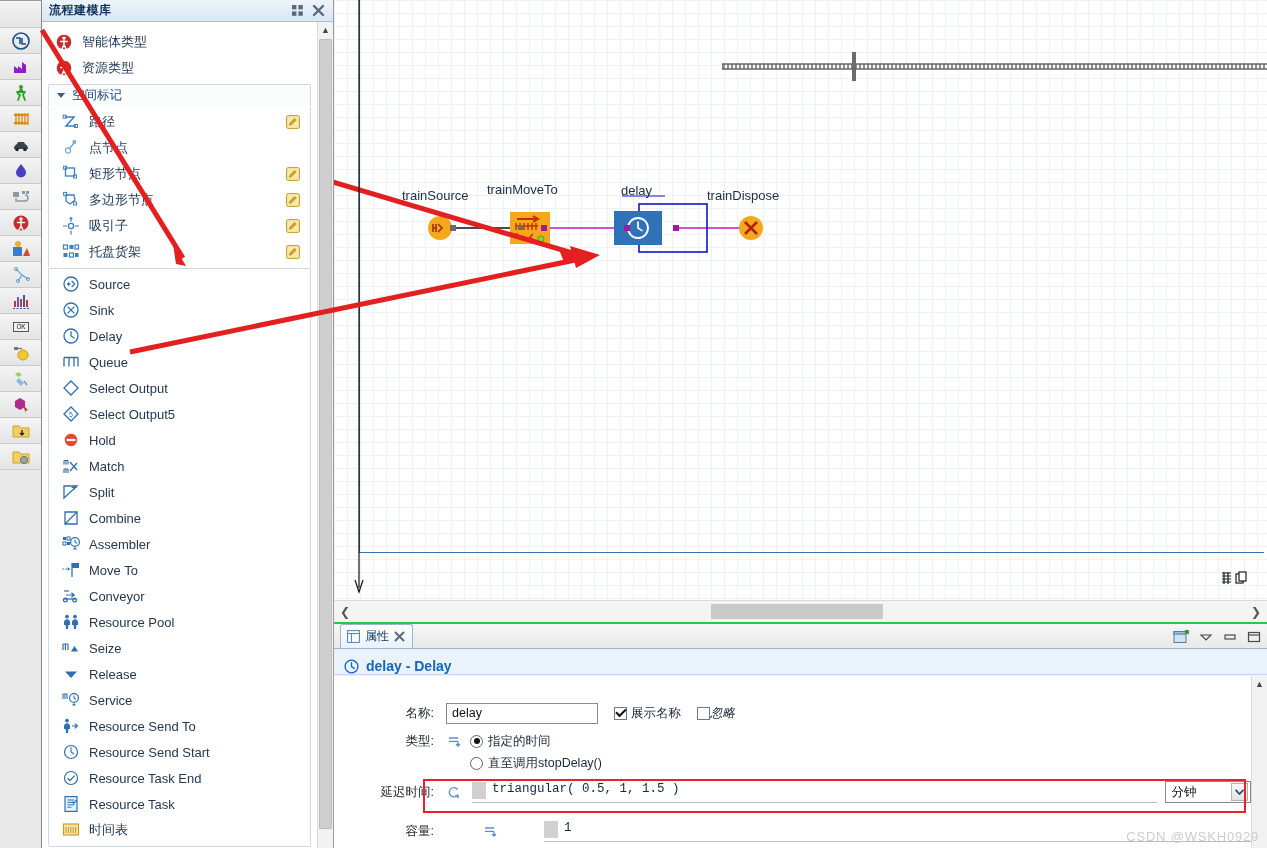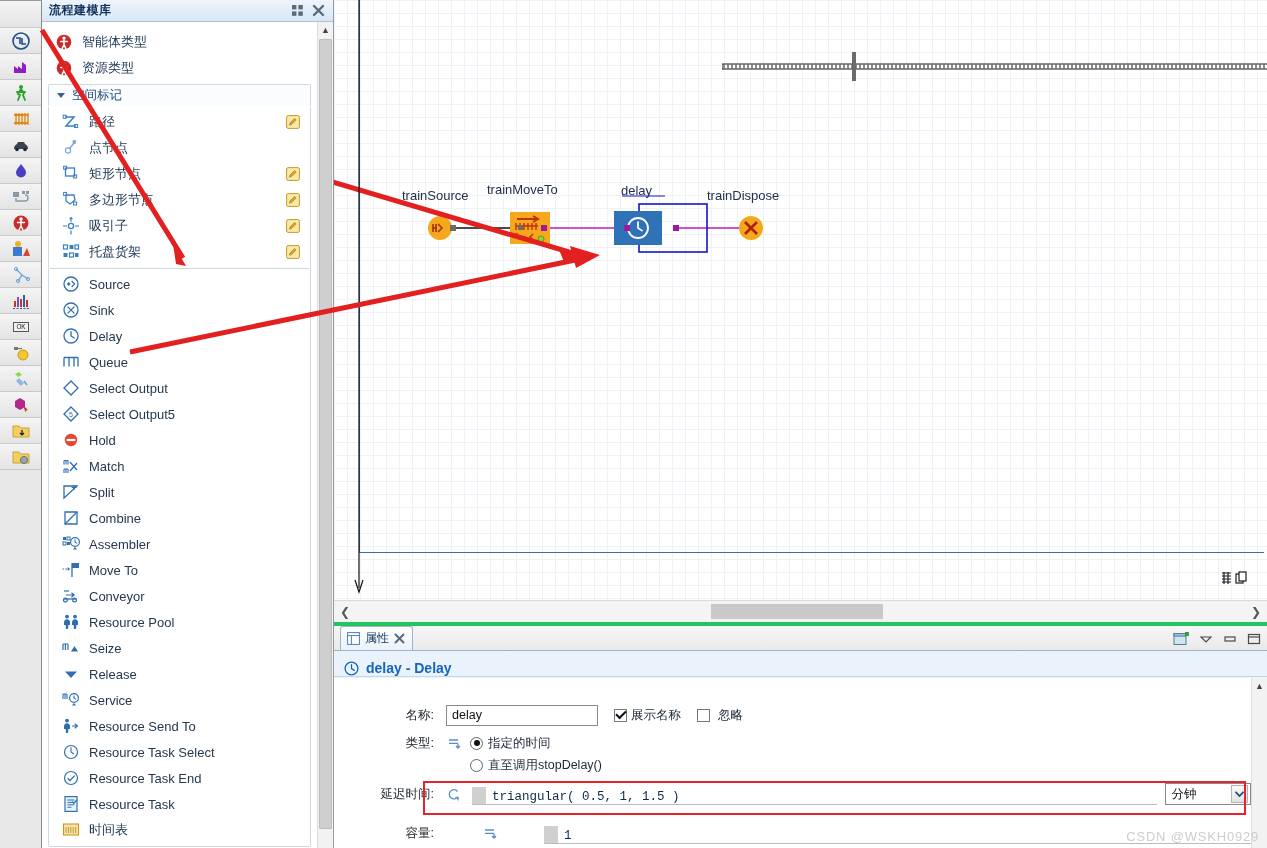--- a/index.html
+++ b/index.html
@@ -164,21 +164,21 @@
   #hscroll .trough { flex: 1; height: 22px; position: relative; }
   #hscroll .thumb {
     position:absolute; left: 355px; top: 3px; width: 172px; height: 15px;
     background: #c9c9c9; cursor: pointer;
   }
 
   
   #props {
     position: absolute; left: 334px; top: 622px; width: 933px; height: 226px;
     background: #f3f3f3;
-    border-top: 4px solid #22c55e;
+    border-top: 2px solid #22c55e;
   }
   #props-tabbar {
     height: 25px; position: relative;
     background: linear-gradient(to bottom,#f6f6f6,#e9e9e9);
     border-bottom: 1px solid #9cb4cc;
     display:flex; align-items: flex-end;
   }
   #props-tab {
     height: 24px; margin-left: 6px;
     background: linear-gradient(to bottom,#ffffff,#eaf1f9);
@@ -231,21 +231,21 @@
   }
   .radio {
     width: 13px; height: 13px; border: 1px solid #5b6670; border-radius: 50%;
     background: #fff; display:inline-flex; align-items:center; justify-content:center;
     flex: 0 0 13px;
   }
   .radio.on::after { content:""; width:6px;height:6px;border-radius:50%;background:#111; }
   .grayswatch { width: 14px; height: 17px; background: #d0d0d0; flex:0 0 14px; }
   .exprfield {
     height: 21px; border: none; border-bottom: 1px solid #bcbcbc;
-    display:flex; align-items:flex-end; gap: 6px;
+    display:flex; align-items:flex-start; gap: 6px;
     font-family: "Liberation Mono", monospace; font-size: 12.5px; color:#0d2a4a;
   }
   .redbox {
     position: absolute; border: 2.5px solid #e8222a;
     pointer-events: none;
   }
   .combo {
     height: 22px; border: 1px solid #8a8a8a; background: #fff;
     display:flex; align-items:center; justify-content: space-between;
     padding: 0 2px 0 6px; font-size: 12.5px; color: #111; cursor:pointer;
@@ -685,21 +685,21 @@
               <path d="M11 10h5M13.8 7.8L16.4 10l-2.6 2.2" stroke="#2f6fb0" stroke-width="1.2" fill="none"></path>
             </svg>
             <span class="lbl">Resource Send To</span>
           </div>
 
           <div class="lib-row">
             <svg class="ic" viewBox="0 0 20 20">
               <circle cx="10" cy="10" r="6.5" fill="none" stroke="#2f6fb0" stroke-width="1.2"></circle>
               <path d="M10 5.2V10l3 2" stroke="#2f6fb0" stroke-width="1.1" fill="none"></path>
             </svg>
-            <span class="lbl">Resource Task Select</span>
+            <span class="lbl">Resource Send Start</span>
           </div>
 
           <div class="lib-row">
             <svg class="ic" viewBox="0 0 20 20">
               <circle cx="10" cy="10" r="6.5" fill="none" stroke="#2f6fb0" stroke-width="1.2"></circle>
               <path d="M6.6 10.2l2.4 2.4 4.6-5" stroke="#2f6fb0" stroke-width="1.4" fill="none"></path>
             </svg>
             <span class="lbl">Resource Task End</span>
           </div>
 
@@ -859,21 +859,21 @@
       </div>
 
       <div class="frow" style="top:22px;">
         <span class="flabel">名称:</span>
         <div class="textbox" style="width:152px;">
           <span>delay</span>
         </div>
         <span class="cb checked" style="margin-left:16px;"></span>
         <span class="ftext" style="margin-left:4px;">展示名称</span>
         <span class="cb" style="margin-left:16px;"></span>
-        <span class="ftext" style="margin-left:8px;">忽略</span>
+        <span class="ftext" style="margin-left:0;font-style:italic;">忽略</span>
       </div>
 
       <div class="frow" style="top:54px;height:22px;">
         <span class="flabel">类型:</span>
         <svg class="eqicon" viewBox="0 0 16 16">
           <path d="M3 5h9M3 8.4h9M12 8.4v3.6M10 11l2 2 2-2" stroke="#5b8fc4" stroke-width="1.3" fill="none"></path>
         </svg>
         <span class="radio on" style="margin-left:8px;"></span>
         <span class="ftext" style="margin-left:5px;">指定的时间</span>
       </div>

